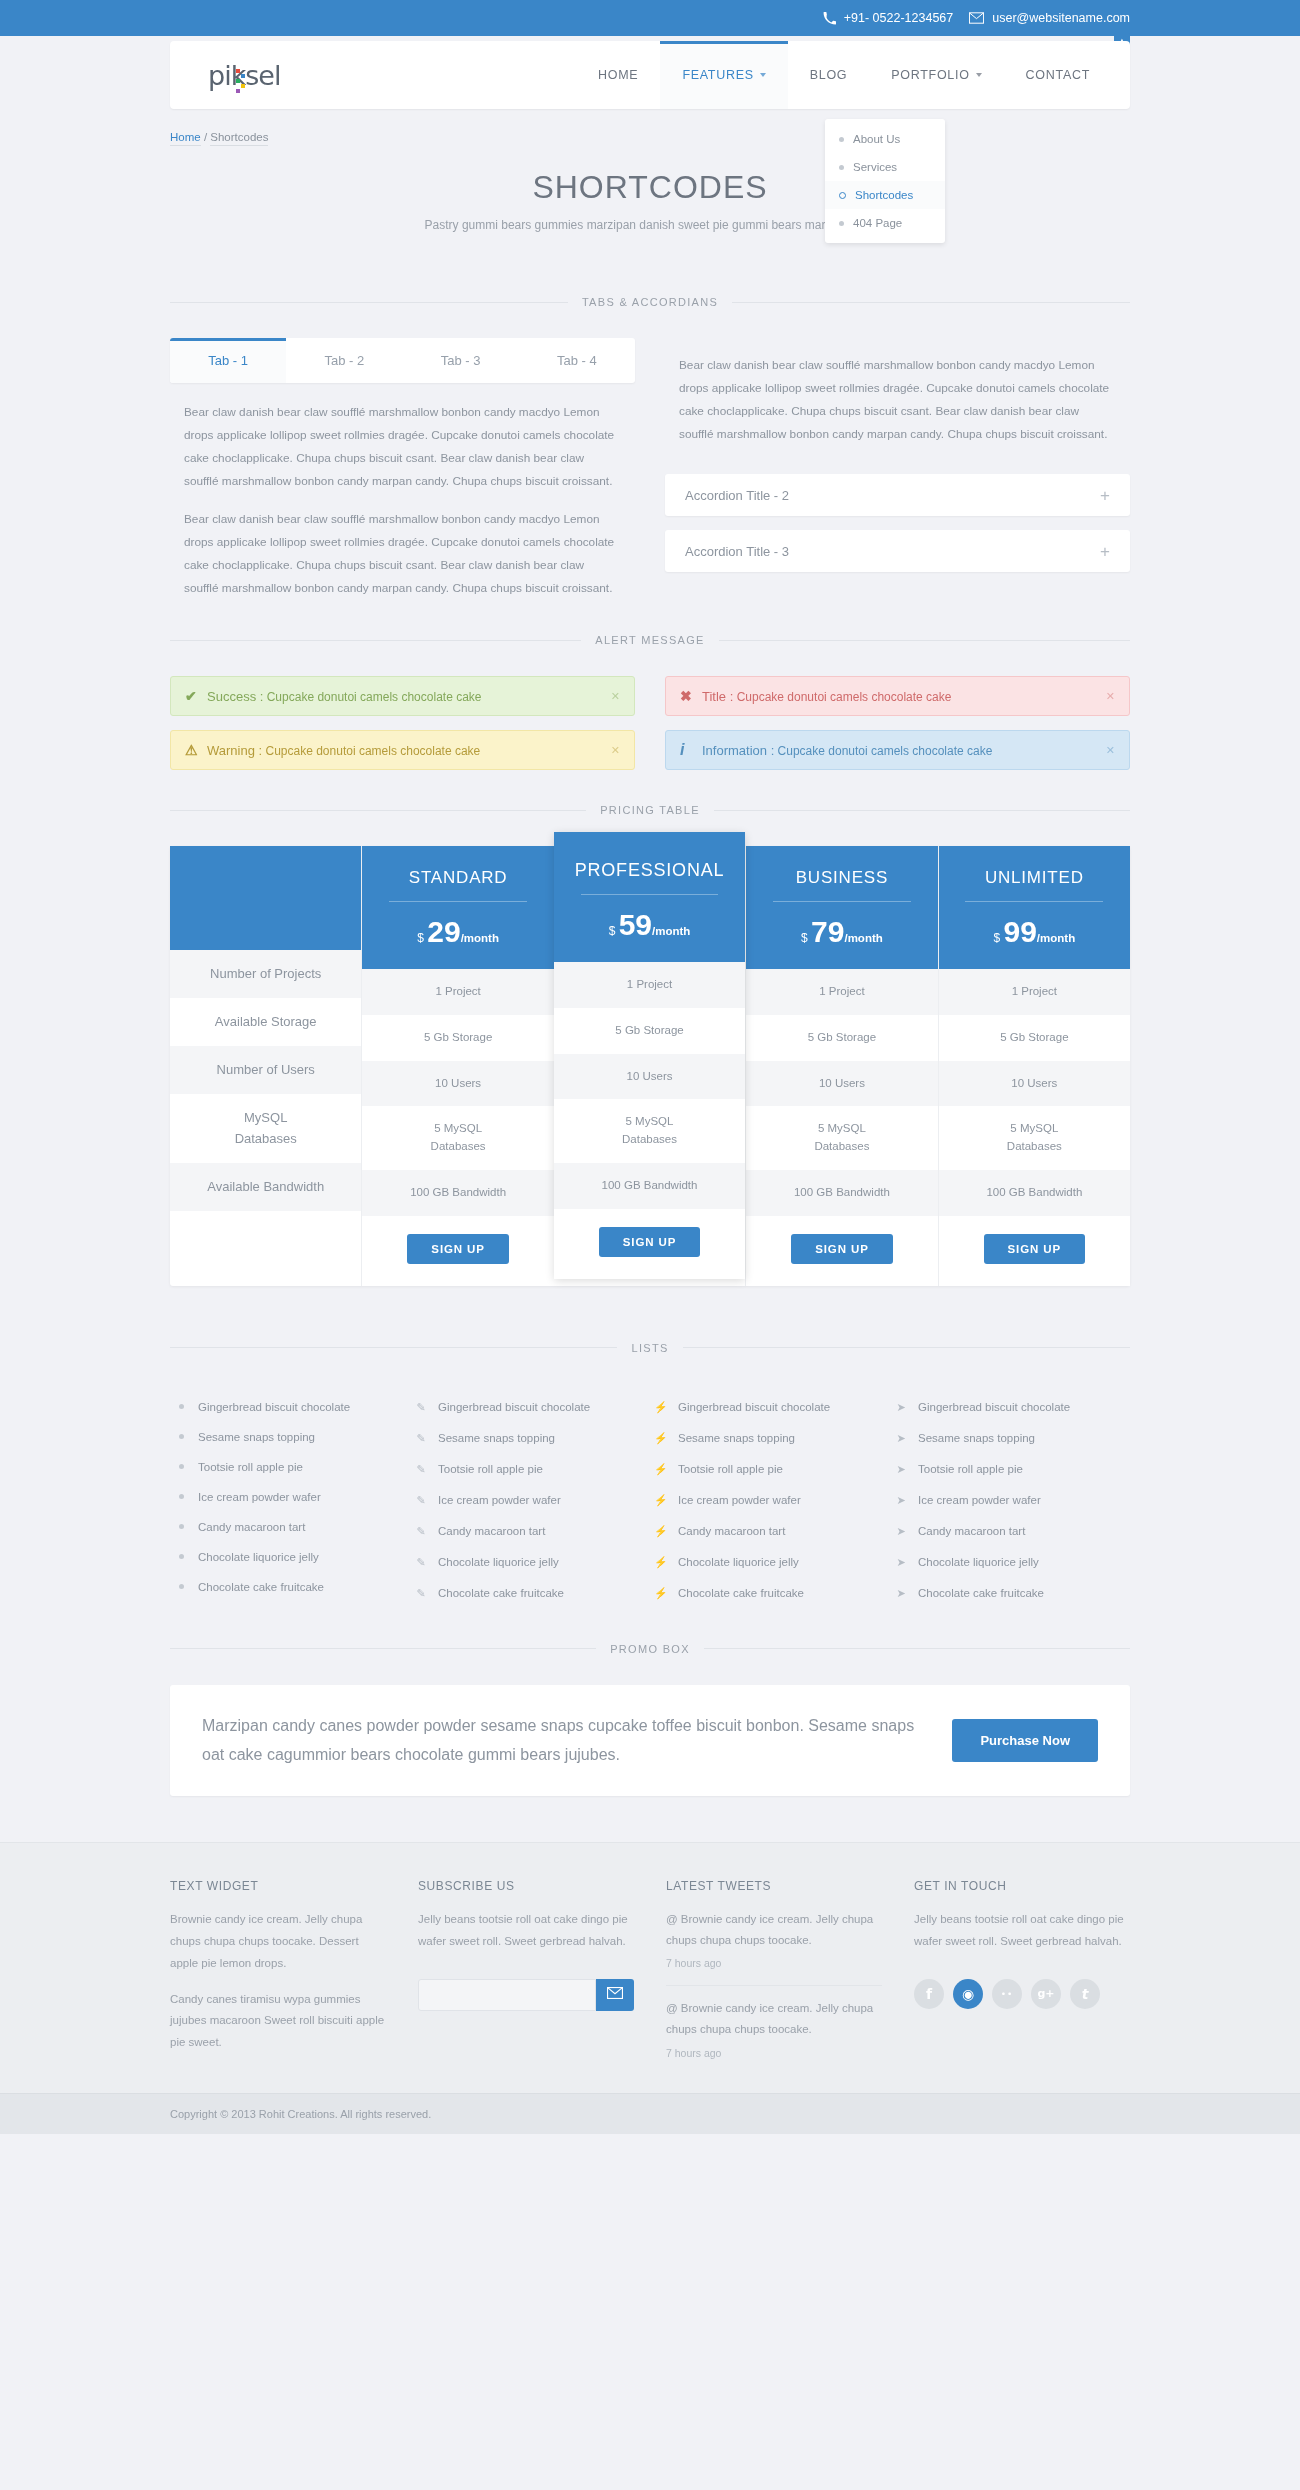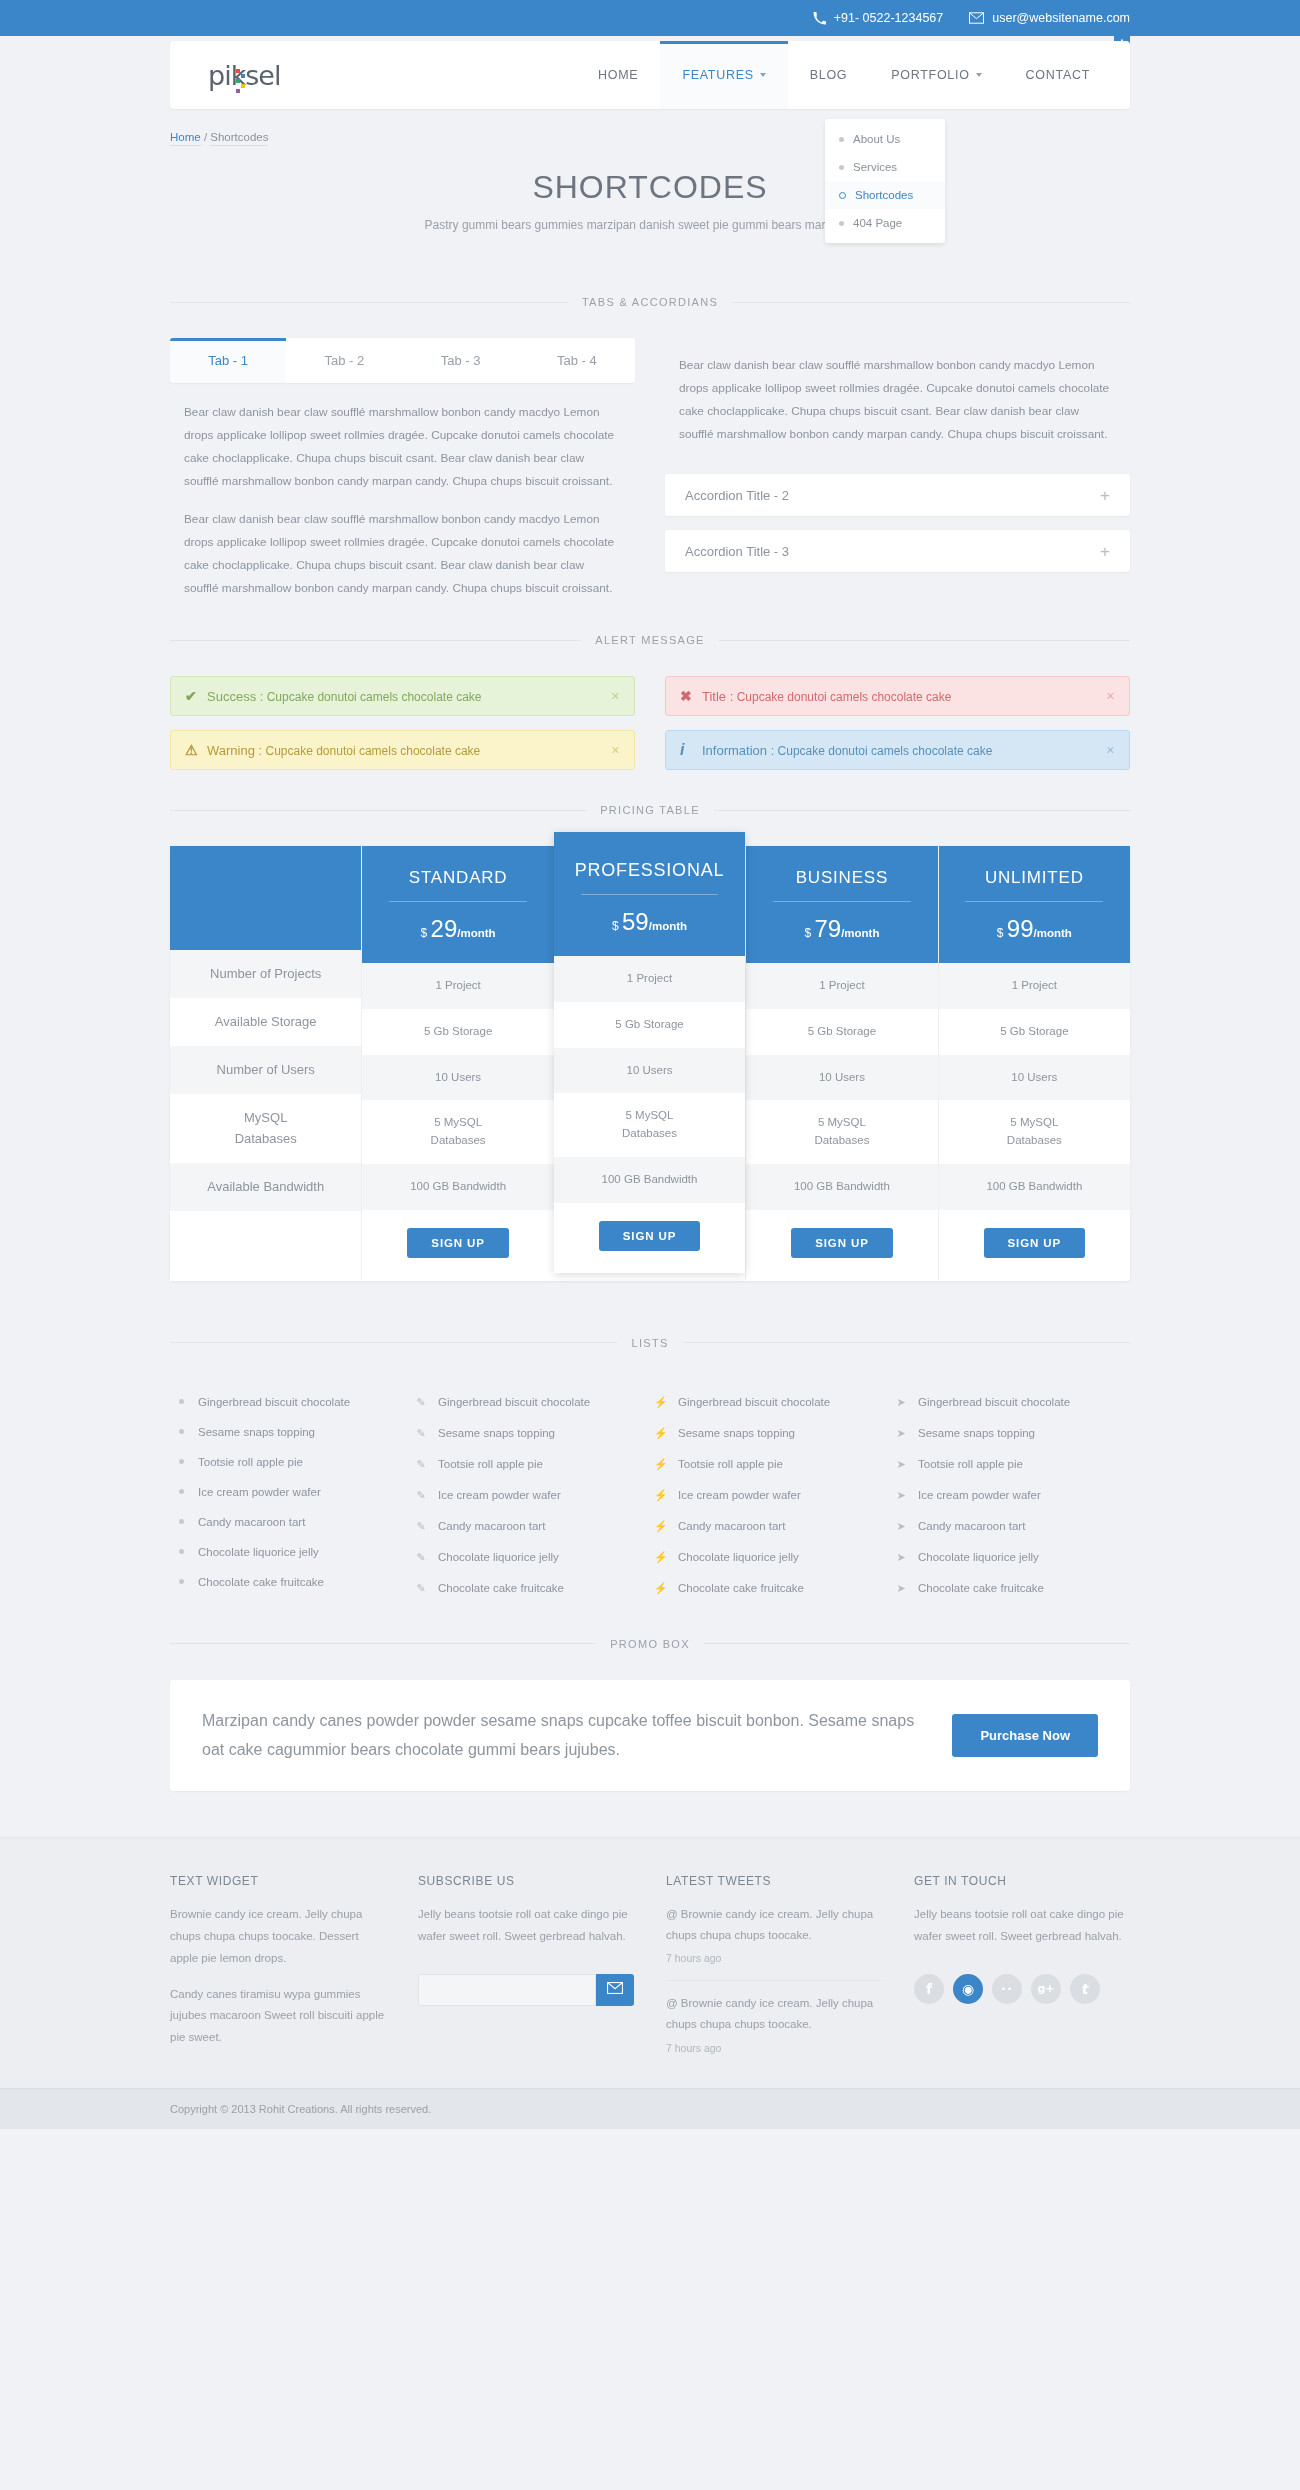--- a/index.html
+++ b/index.html
@@ -7,21 +7,21 @@
     width: 1300px;
     background: #f1f2f6;
     font-family: "Liberation Sans", sans-serif;
     color: #7b8794;
     -webkit-font-smoothing: antialiased;
   }
   .container { width: 960px; margin: 0 auto; position: relative; }
 
   
   .topbar { background: #3a86c8; height: 36px; }
-  .topbar .container { display: flex; justify-content: flex-end; align-items: center; height: 36px; gap: 26px; }
+  .topbar .container { display: flex; justify-content: flex-end; align-items: center; height: 36px; gap: 16px; }
   .topbar-item { display: flex; align-items: center; gap: 8px; color: #fff; font-size: 12.5px; }
   .topbar-item svg { display: block; }
 
   
   .header-wrap { background: #f1f2f6; padding-top: 5px; position: relative; }
   .header {
     background: #fff; height: 68px; display: flex; align-items: stretch;
     border-radius: 4px; box-shadow: 0 1px 2px rgba(0,0,0,.06);
     position: relative; z-index: 20;
   }
@@ -100,21 +100,21 @@
   .pcol.feat {
     margin-top:-14px; margin-bottom:-26px; background:#fff; position:relative; z-index:5;
     box-shadow: 0 2px 10px rgba(0,0,0,.14); border-radius:3px;
   }
   .phead { background:#3a86c8; color:#fff; padding: 22px 0 20px; }
   .pcol.feat .phead { padding: 28px 0 20px; }
   .phead .pname { font-size: 17px; letter-spacing:.8px; text-transform:uppercase; }
   .pcol.feat .phead .pname { font-size: 18px; }
   .phead .prule { width: 72%; height:1px; background:rgba(255,255,255,.33); margin: 13px auto 13px; }
   .phead .pprice { font-size: 12px; }
-  .phead .pprice .amt { font-size: 24px; font-weight:normal; }
+  .phead .pprice .amt { font-size: 30px; font-weight:bold; }
   .phead .pprice .per { font-size: 11.5px; font-weight:bold; }
   .pcell { padding: 14px 4px; font-size: 11.5px; line-height: 1.55; color:#8d959f;
            min-height: 41px; display:flex; align-items:center; justify-content:center; }
   .pcell.odd { background:#f4f5f7; }
   .pcell.tall { min-height: 52px; }
   .pcell.signup { background:#fff; padding: 18px 0 22px; }
   .signup-btn { background:#3a86c8; color:#fff; border:none; border-radius:3px;
                 padding: 9px 24px; font-size: 11.5px; letter-spacing:.9px; font-weight:bold; cursor:pointer; text-transform:uppercase; }
   .plabel .pcell { font-size: 13px; }
   .pdivider { border-left: 1px solid #eceef1; }

